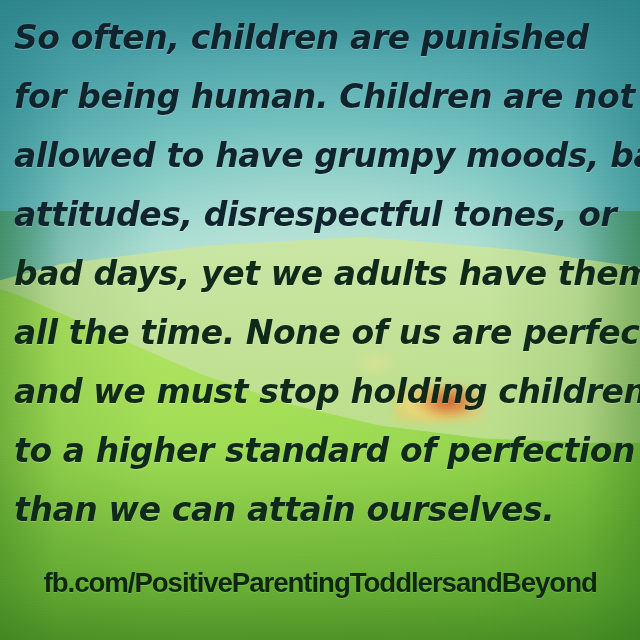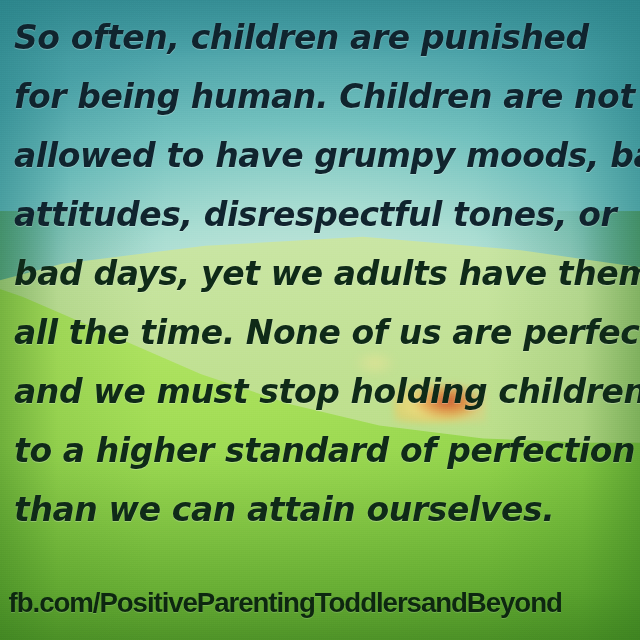--- a/index.html
+++ b/index.html
@@ -99,22 +99,22 @@
     white-space:nowrap;
     text-shadow:
        0 1px 0 rgba(255,255,255,.22),
        0 0 2px rgba(255,255,255,.18);
     transform:scaleX(.985);
     transform-origin:left center;
   }
   .qline.dark{ color:#0f2a18; }
 
   .footer{
-    position:absolute;left:0;right:0;top:586px;
-    text-align:left;
+    position:absolute;left:0;right:0;top:566px;
+    text-align:center;
   }
   .footer-text{
     display:inline-block;
     font-family:"Liberation Sans", sans-serif;
     font-weight:700;
     font-size:28.5px;
     letter-spacing:-1.1px;
     color:#0d2710;
     transform:scaleX(.97);
     text-shadow:0 1px 0 rgba(255,255,255,.16);

